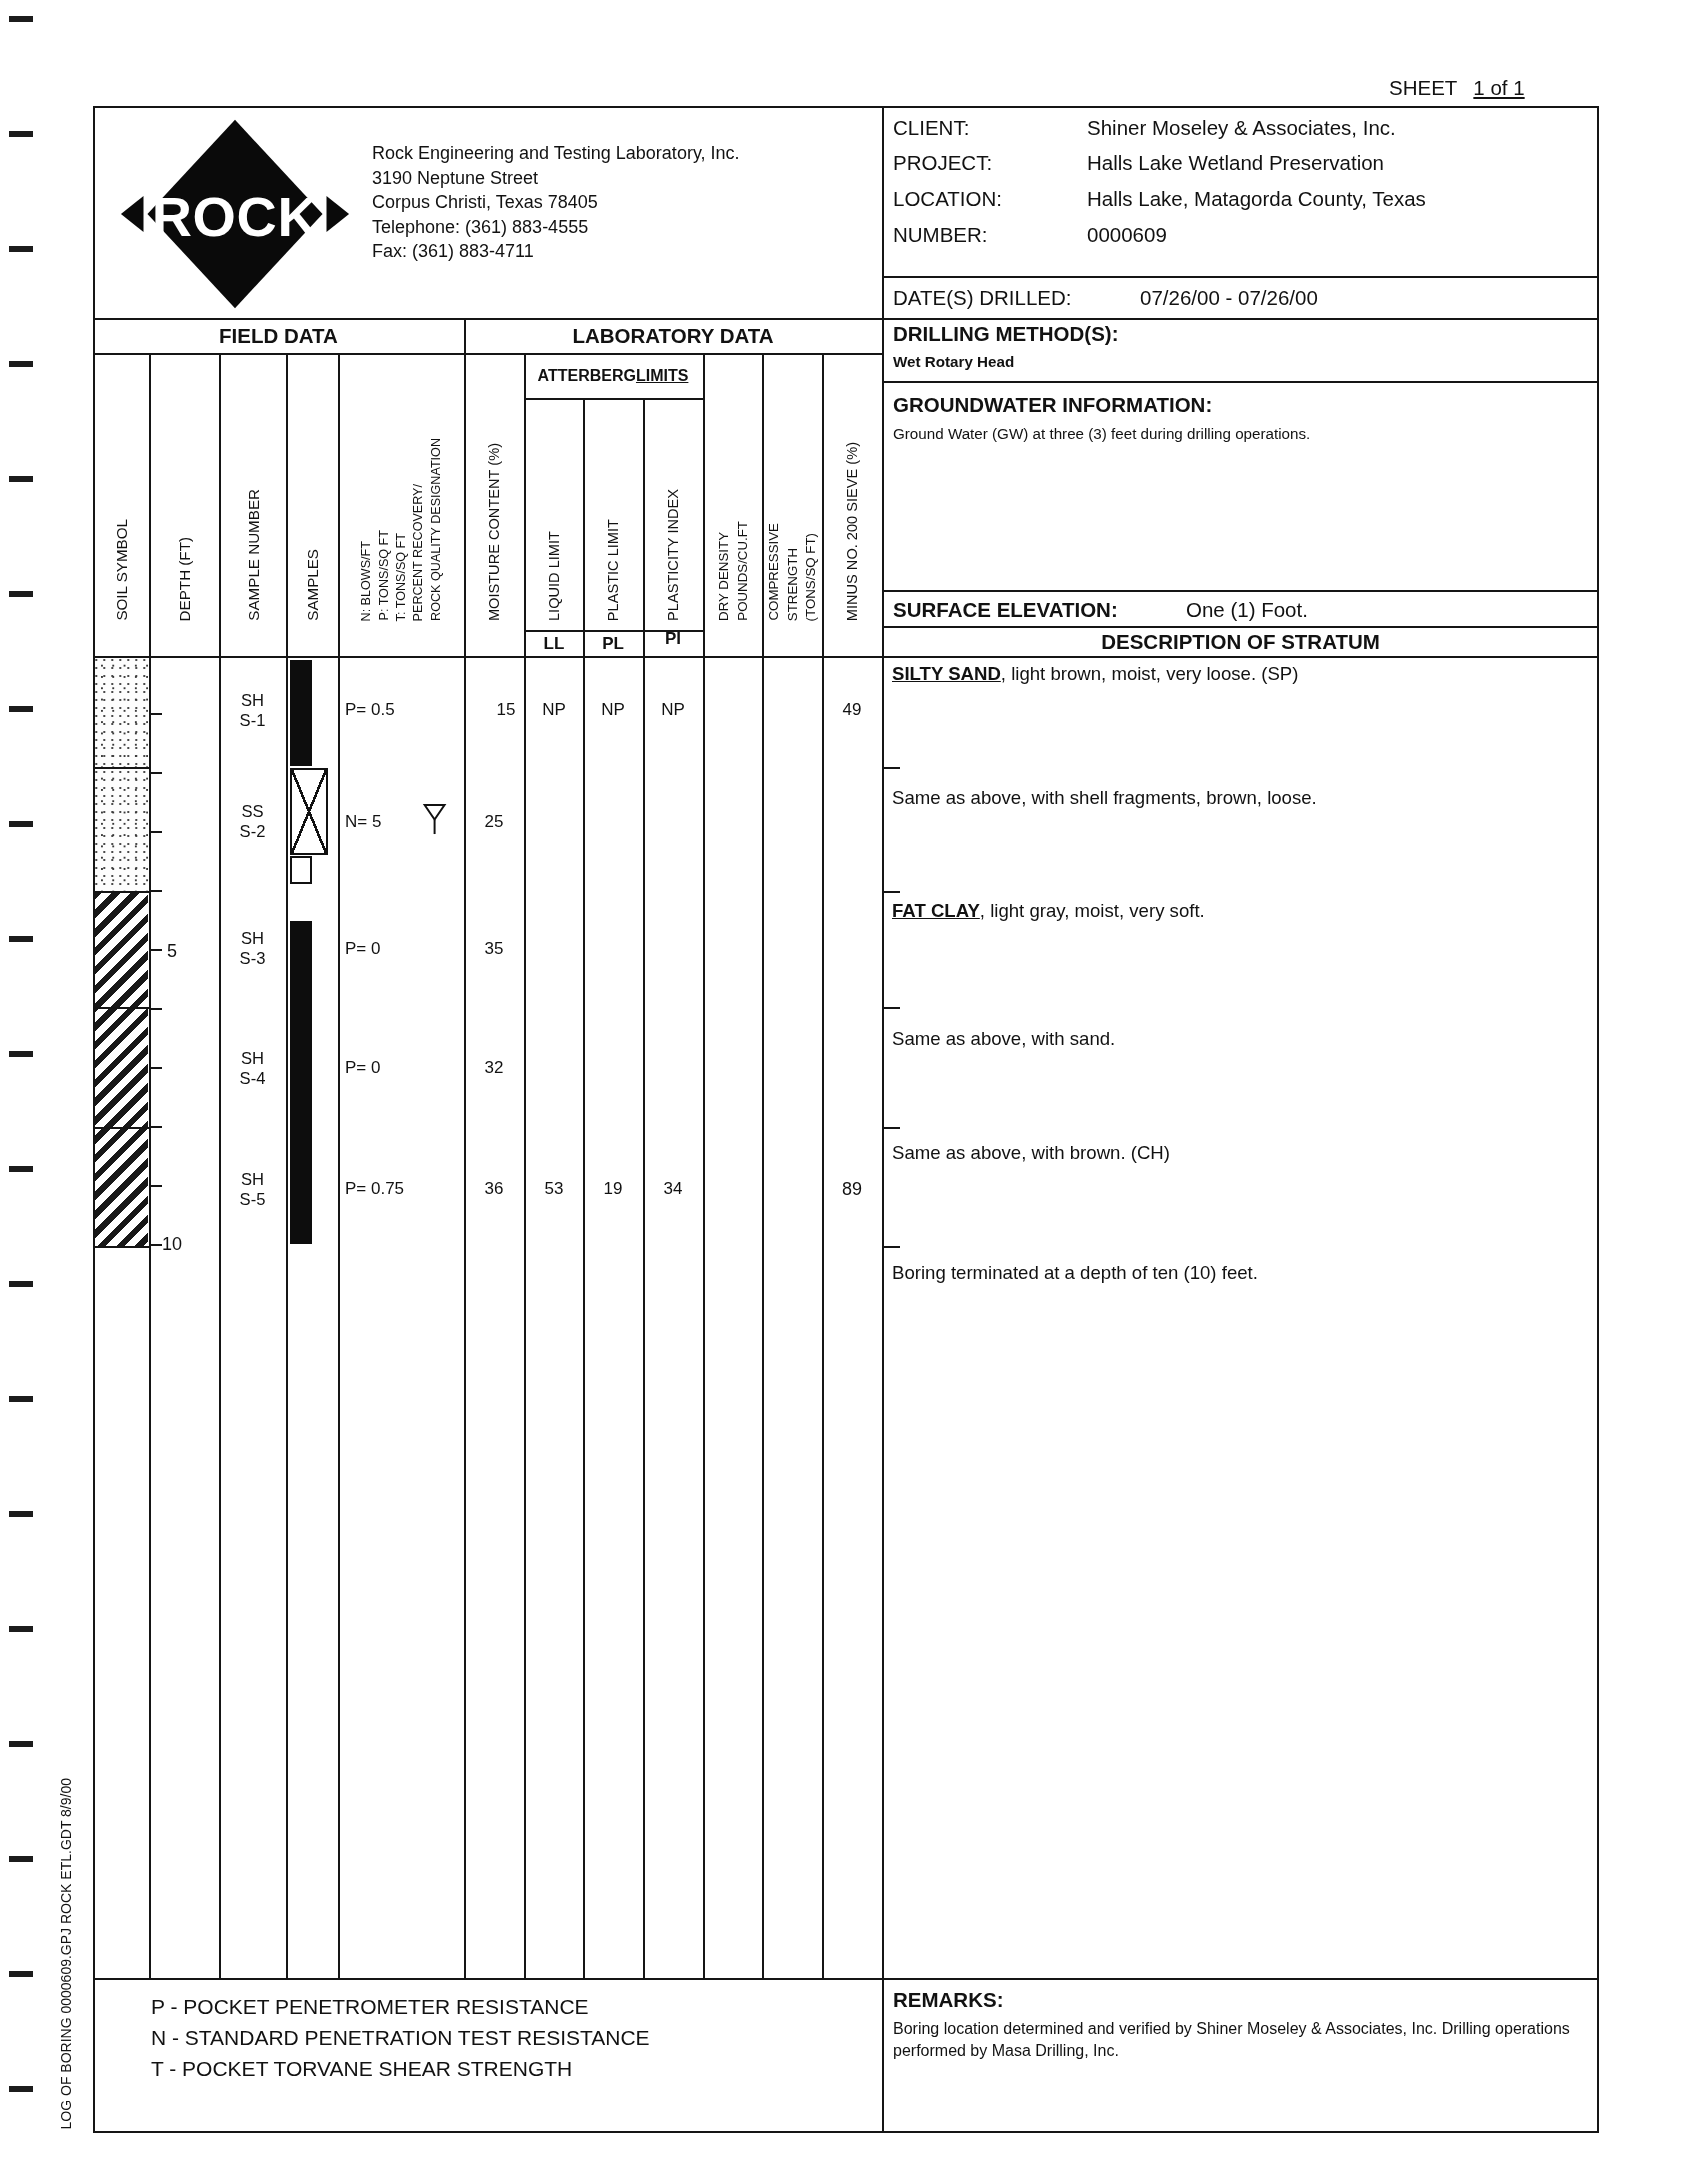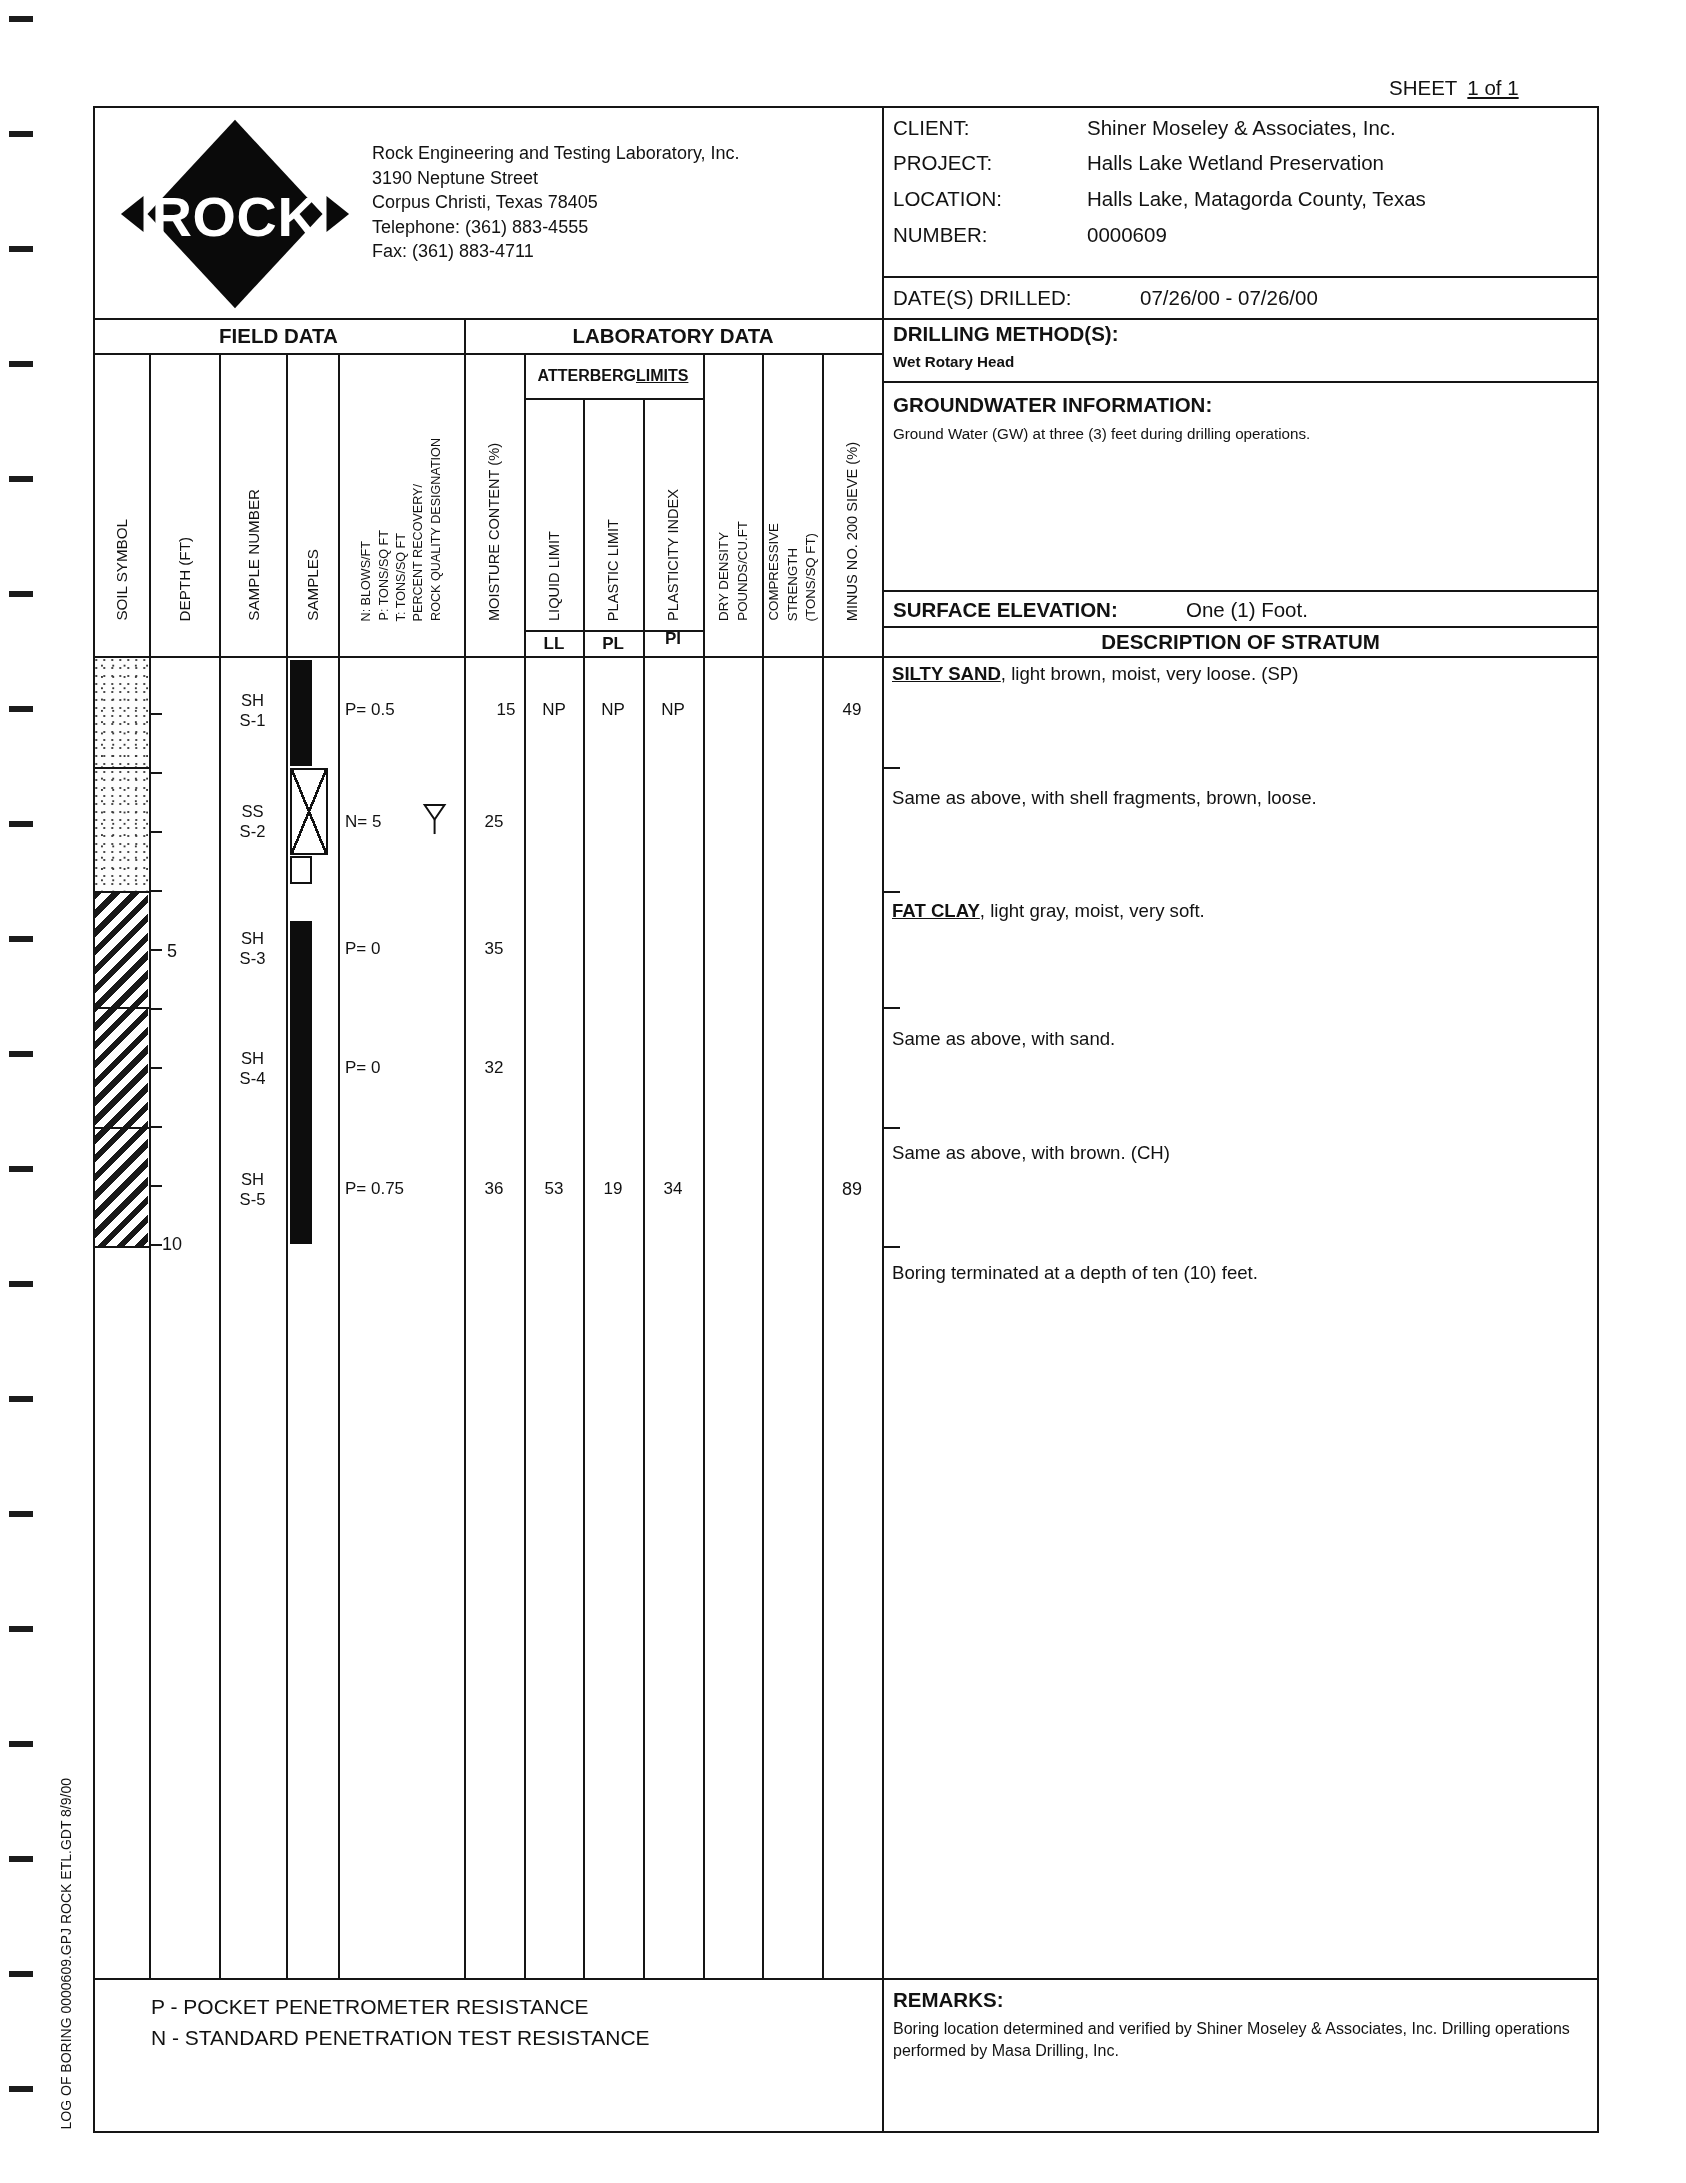--- a/index.html
+++ b/index.html
@@ -37,21 +37,21 @@
 <body>
 
 <div class="page">
 
   <div class="abs binder" style="left:9.3px;top:16px;width:24px;height:2121px;"></div>
 
   <div class="vwrap" style="left:53px;top:1538px;width:25px;height:595px;">
     <span class="vt" style="font-size:14px;">LOG OF BORING  0000609.GPJ  ROCK ETL.GDT  8/9/00</span>
   </div>
 
-  <div class="lcell" style="left:1389px;top:74px;height:28px;font-size:20.5px;gap:10px;">
+  <div class="lcell" style="left:1389px;top:74px;height:28px;font-size:20.5px;gap:16px;">
     <span>SHEET</span>
     <span class="u">1 of 1</span>
   </div>
 
   <div class="abs outer" style="left:93px;top:106px;width:1506px;height:2027px;"></div>
 
   <svg class="abs" style="left:109px;top:117px;" width="252" height="194" viewBox="0 0 380 292">
     <polygon points="190,4 322,146 190,288 58,146" fill="#0a0a0a"></polygon>
     <polygon points="18,146 52,119 52,173" fill="#0a0a0a"></polygon>
     <polygon points="362,146 328,119 328,173" fill="#0a0a0a"></polygon>
@@ -256,18 +256,19 @@
   </div>
   <div class="lcell desc" style="left:892px;top:1258px;height:29px;max-width:696px;">
     <span class="lead"></span>
       <span>Boring terminated at a depth of ten (10) feet.</span>
   </div>
 
   <div class="hline" style="left:93px;top:1978px;width:1506px;"></div>
   <div class="block" style="left:151px;top:1991px;font-size:21px;line-height:31px;">
     <div>P - POCKET PENETROMETER RESISTANCE</div>
     <div>N - STANDARD PENETRATION TEST RESISTANCE</div>
+    <div>T - POCKET TORVANE SHEAR STRENGTH</div>
   </div>
   <div class="lcell b" style="left:893px;top:1986px;height:28px;font-size:20.5px;">REMARKS:</div>
   <div class="block" style="left:893px;top:2018px;width:683px;font-size:16px;line-height:22px;">Boring location determined and verified by Shiner Moseley &amp; Associates, Inc. Drilling operations performed by Masa Drilling, Inc.</div>
 
 </div>
 
 
 </body></html>

